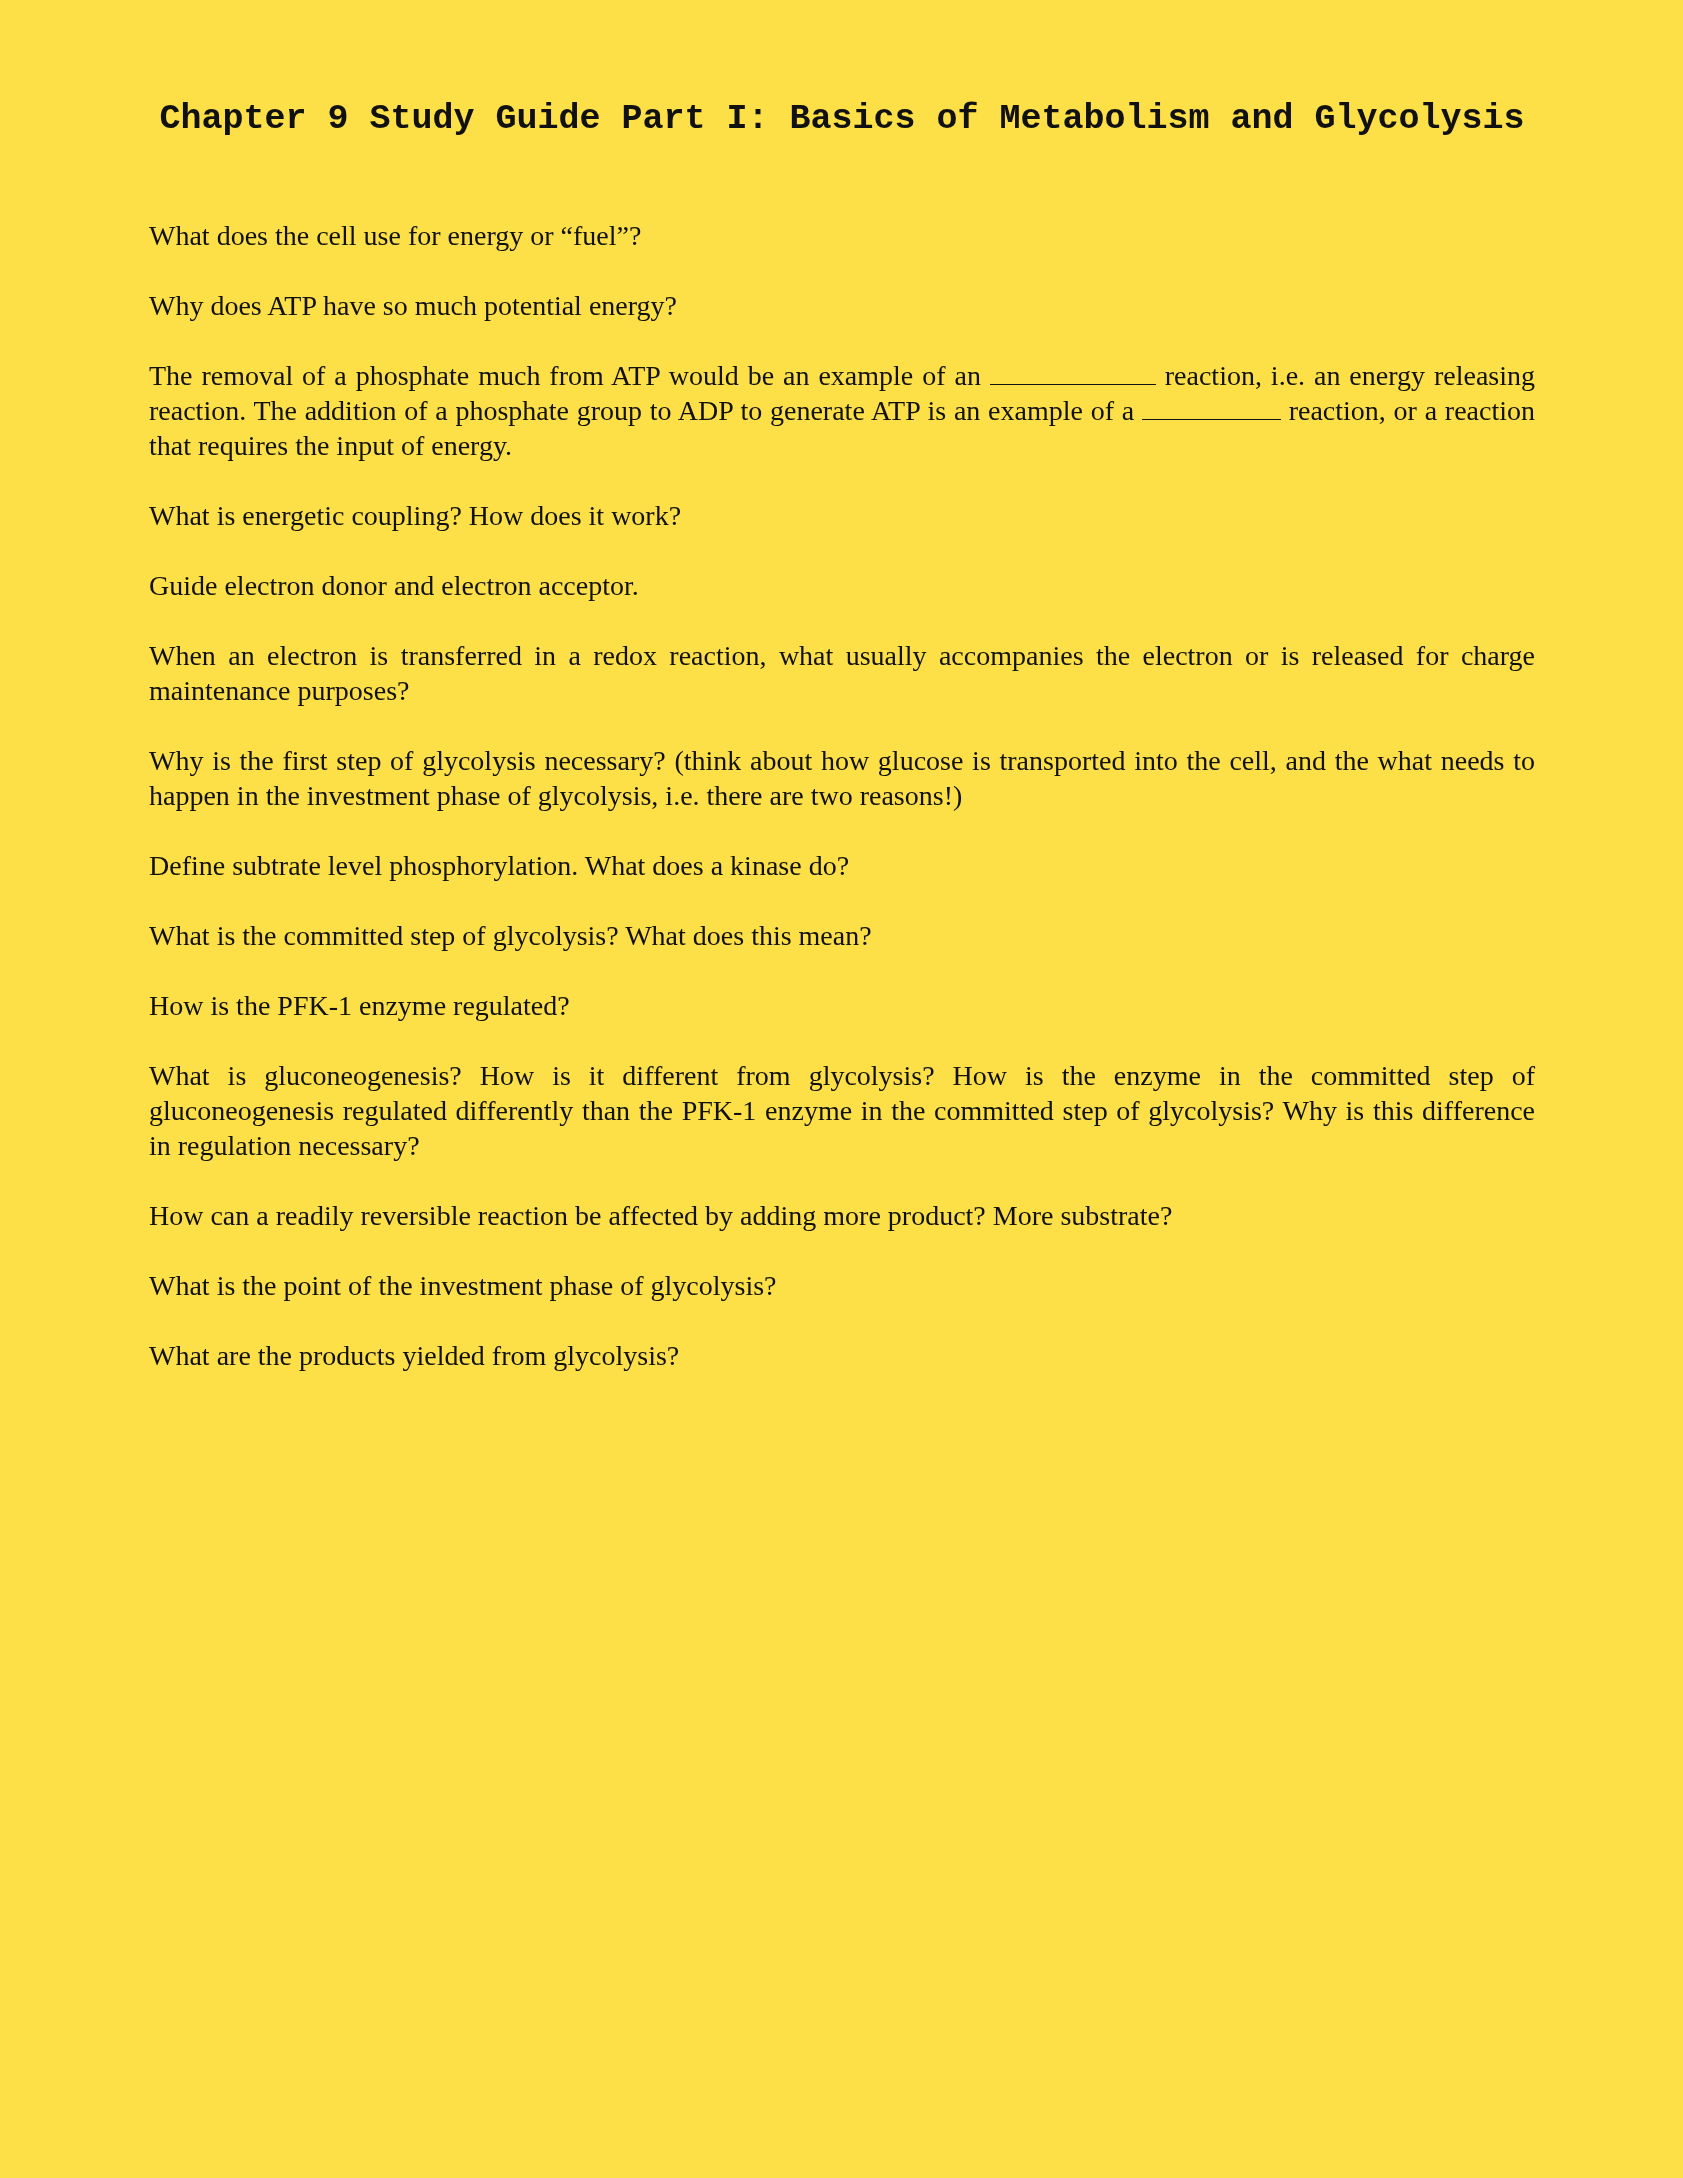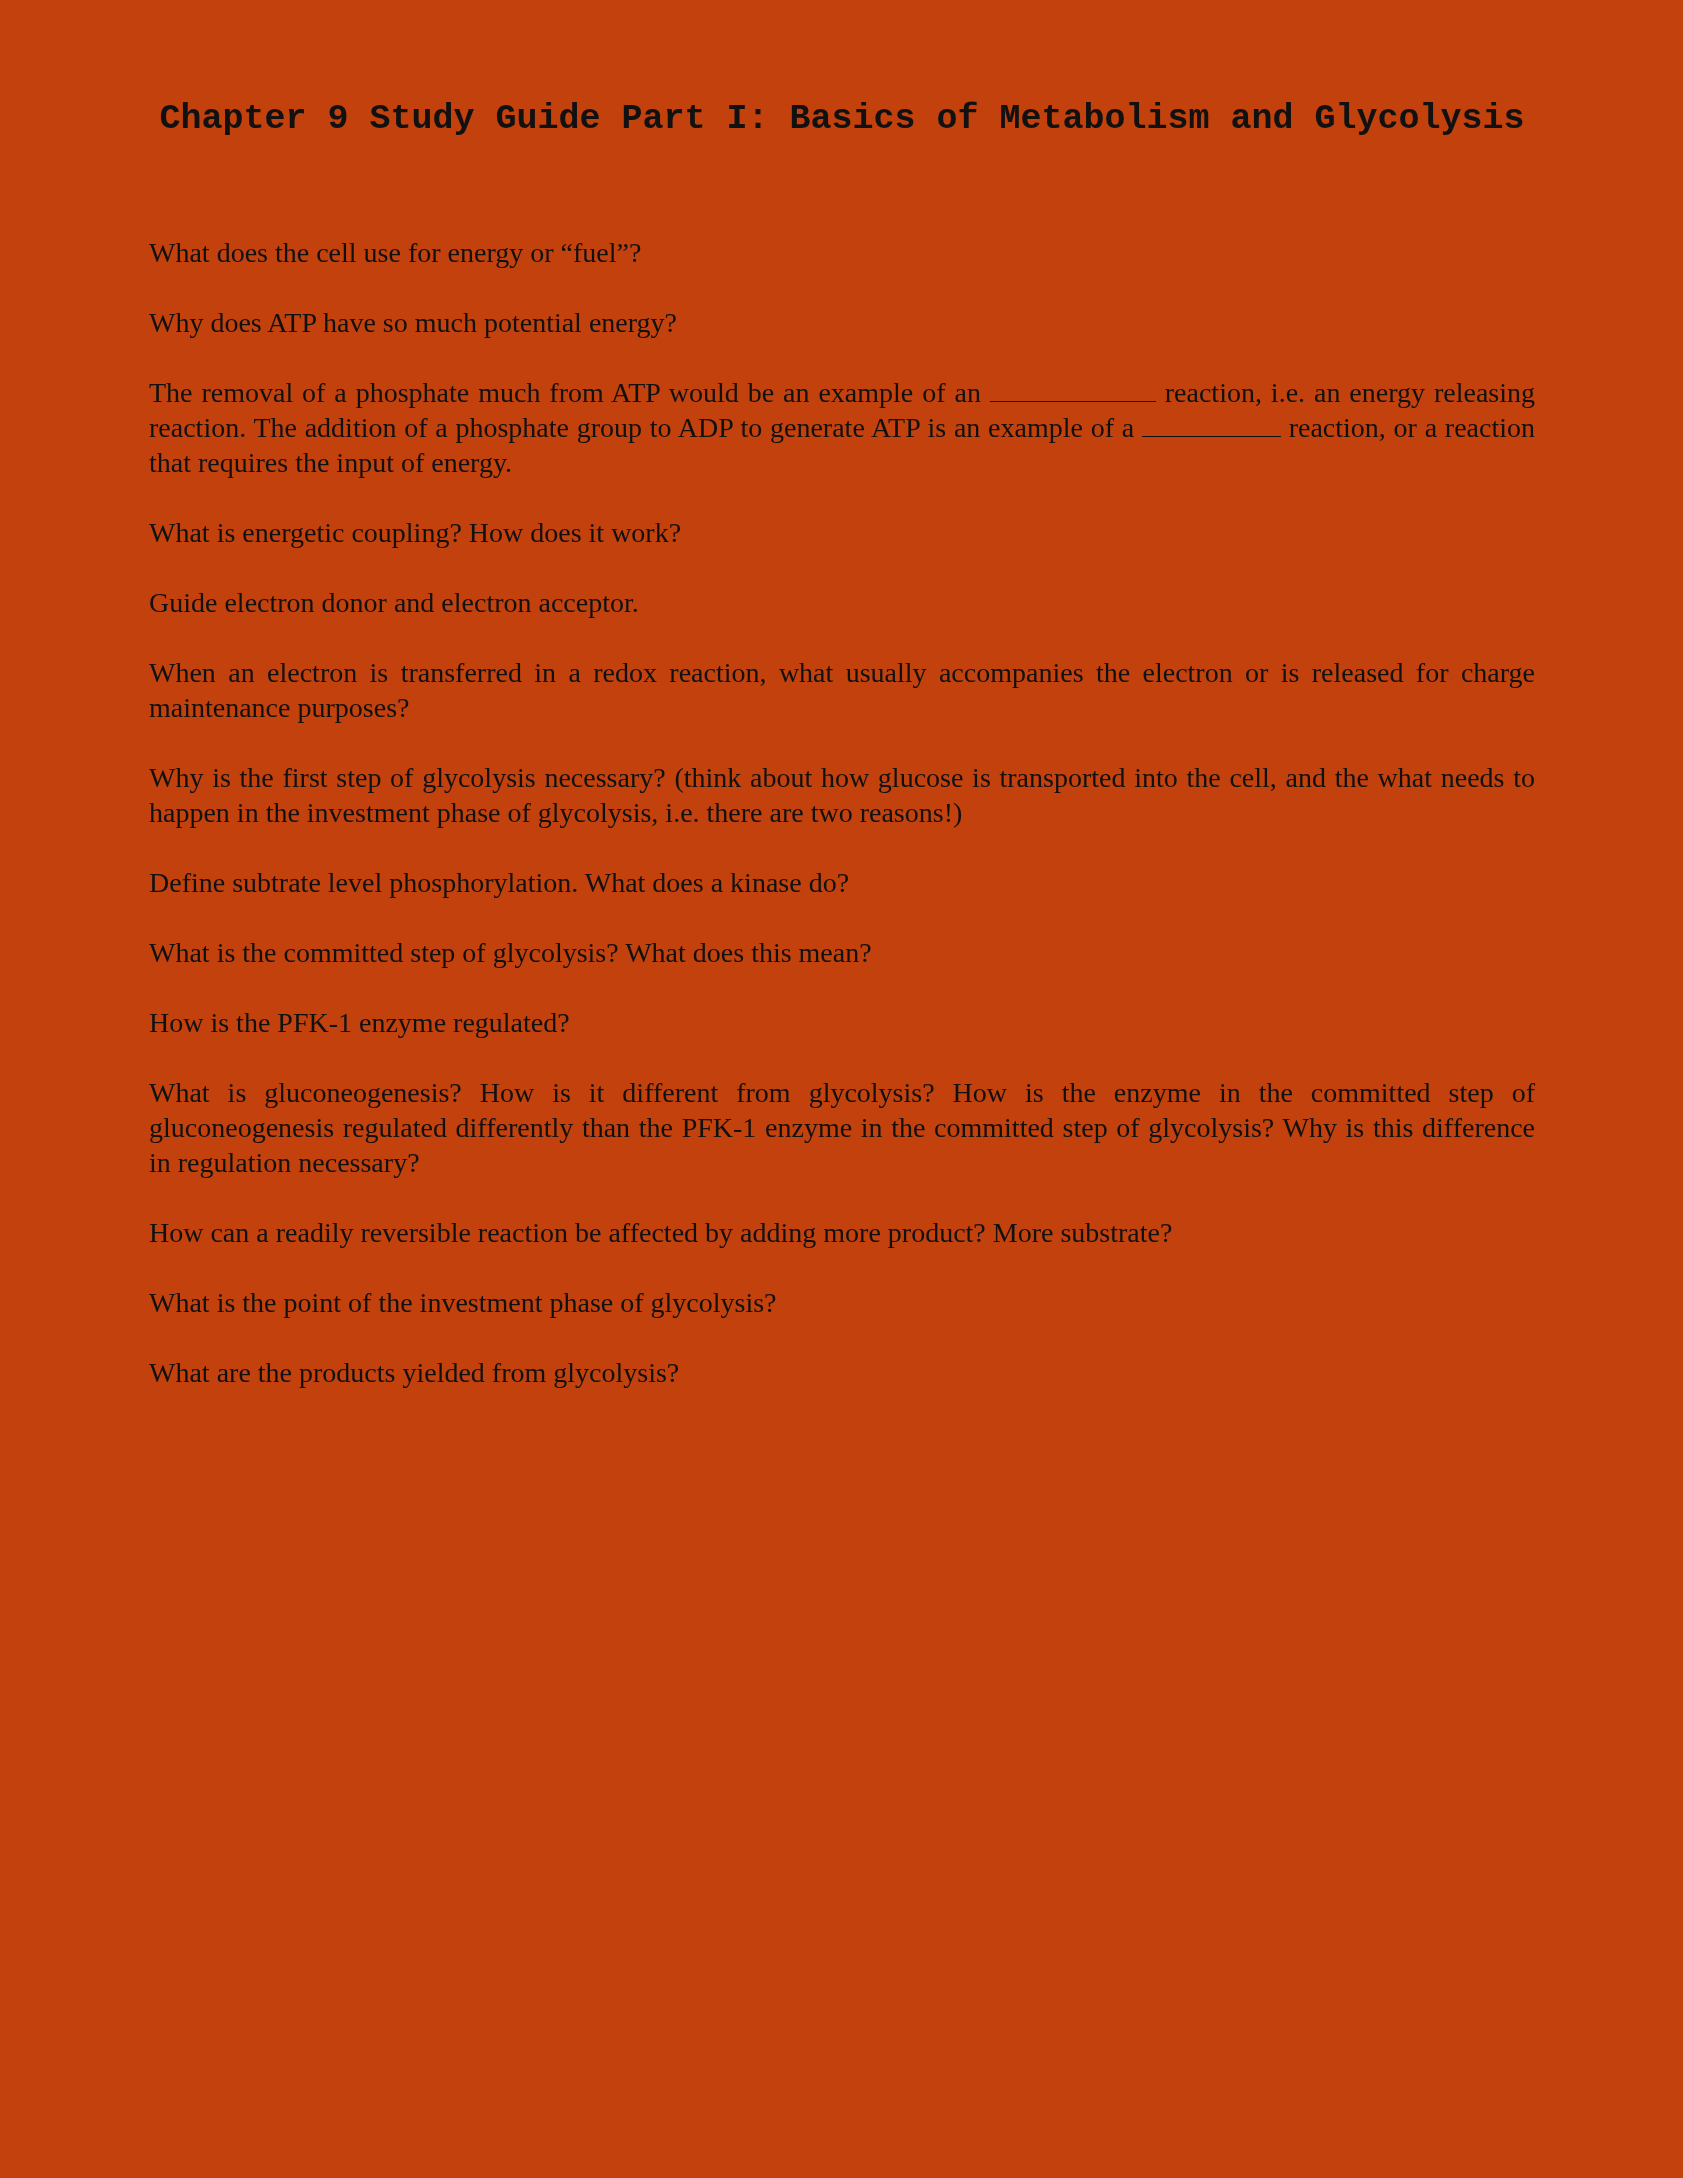--- a/index.html
+++ b/index.html
@@ -1,30 +1,30 @@
 <!DOCTYPE html>
 <html><head>
 <meta charset="utf-8">
 <style>
   html, body { margin: 0; padding: 0; background: #ffffff; }
   body { width: 1683px; height: 2178px; position: relative; overflow: hidden; }
-  .page { position: absolute; left: 0; top: 0; width: 1683px; height: 2178px; background: #c2410c; color: #111; }
+  .page { position: absolute; left: 0; top: 0; width: 1683px; height: 2178px; background: #fde047; color: #111; }
   .title {
     position: absolute; left: 149px; width: 1386px; top: 97px;
     text-align: center;
     font-family: "Liberation Mono", "DejaVu Sans Mono", monospace;
     font-weight: bold; font-size: 35px; line-height: 44px; color: #111;
   }
   .body-text {
     position: absolute; left: 149px; width: 1386px; top: 218px;
     font-family: "Liberation Serif", "DejaVu Serif", serif;
     font-size: 28px; line-height: 35px; color: #111;
     text-align: justify;
   }
-  .q { margin: 17px 0 35px 0; }
+  .q { margin: 0 0 35px 0; }
   .blank { display: inline-block; border-bottom: 1.5px solid #111; height: 26px; vertical-align: baseline; }
   .blank1 { width: 166px; }
   .blank2 { width: 139px; }
 </style>
 </head>
 <body>
 
 <div class="page">
   <div class="title">Chapter 9 Study Guide Part I: Basics of Metabolism and Glycolysis</div>
 

